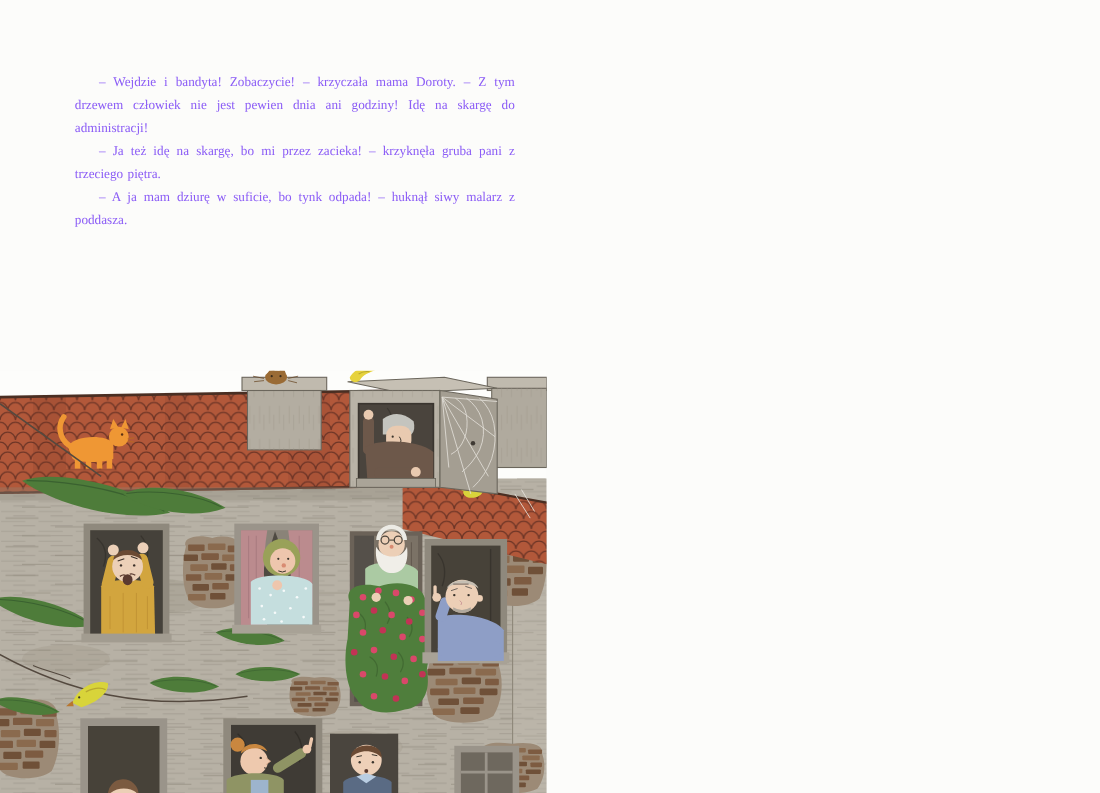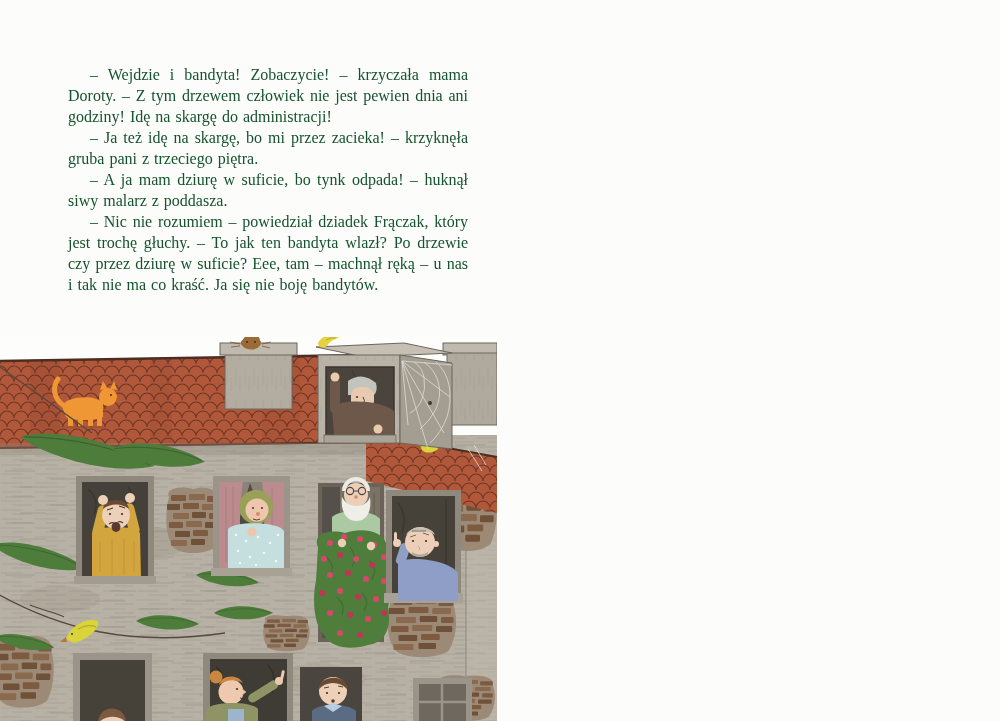--- a/index.html
+++ b/index.html
@@ -6,38 +6,37 @@
   body{
     width:1000px;height:721px;position:relative;overflow:hidden;
     background:#fcfcfa;
     font-family:"Liberation Serif","DejaVu Serif",serif;
   }
   .page{position:absolute;top:0;height:721px;}
   .page-left{left:0;width:500px;}
   .page-right{left:500px;width:500px;}
   .text-block p{
     margin:0;text-indent:22px;text-align:justify;
-    font-size:16px;color:#14532d;word-spacing:1px;
+    font-size:12px;color:#8b5cf6;word-spacing:1px;
   }
   .text-left{position:absolute;left:68px;top:64px;width:400px;}
   .text-left p{line-height:21px;}
   svg{display:block;}
   .illu{position:absolute;left:0;top:337px;}
 </style>
 </head>
 <body>
 
 <div>
 
   <div class="page page-left">
     <div class="text-block text-left">
       <p>– Wejdzie i bandyta! Zobaczycie! – krzyczała mama Doroty. – Z tym drzewem człowiek nie jest pewien dnia ani godziny! Idę na skargę do administracji!</p>
       <p>– Ja też idę na skargę, bo mi przez zacieka! – krzyknęła gruba pani z trzeciego piętra.</p>
       <p>– A ja mam dziurę w suficie, bo tynk odpada! – huknął siwy malarz z poddasza.</p>
-      <p>– Nic nie rozumiem – powiedział dziadek Frączak, który jest trochę głuchy. – To jak ten bandyta wlazł? Po drzewie czy przez dziurę w suficie? Eee, tam – machnął ręką – u nas i tak nie ma co kraść. Ja się nie boję bandytów.</p>
     </div>
 
     <svg class="illu" width="497" height="384" viewBox="0 0 497 384">
       <defs>
         <pattern id="tiles" width="28" height="18" patternUnits="userSpaceOnUse">
           <rect width="28" height="18" fill="#b2583a"></rect>
           <path d="M0 9 a7 7 0 0 1 14 0 M14 9 a7 7 0 0 1 14 0" stroke="#6d3526" fill="none" stroke-width="1.1"></path>
           <path d="M-7 18 a7 7 0 0 1 14 0 M7 18 a7 7 0 0 1 14 0 M21 18 a7 7 0 0 1 14 0" stroke="#6d3526" fill="none" stroke-width="1.1"></path>
         </pattern>
         <pattern id="hatch" width="34" height="9" patternUnits="userSpaceOnUse">

